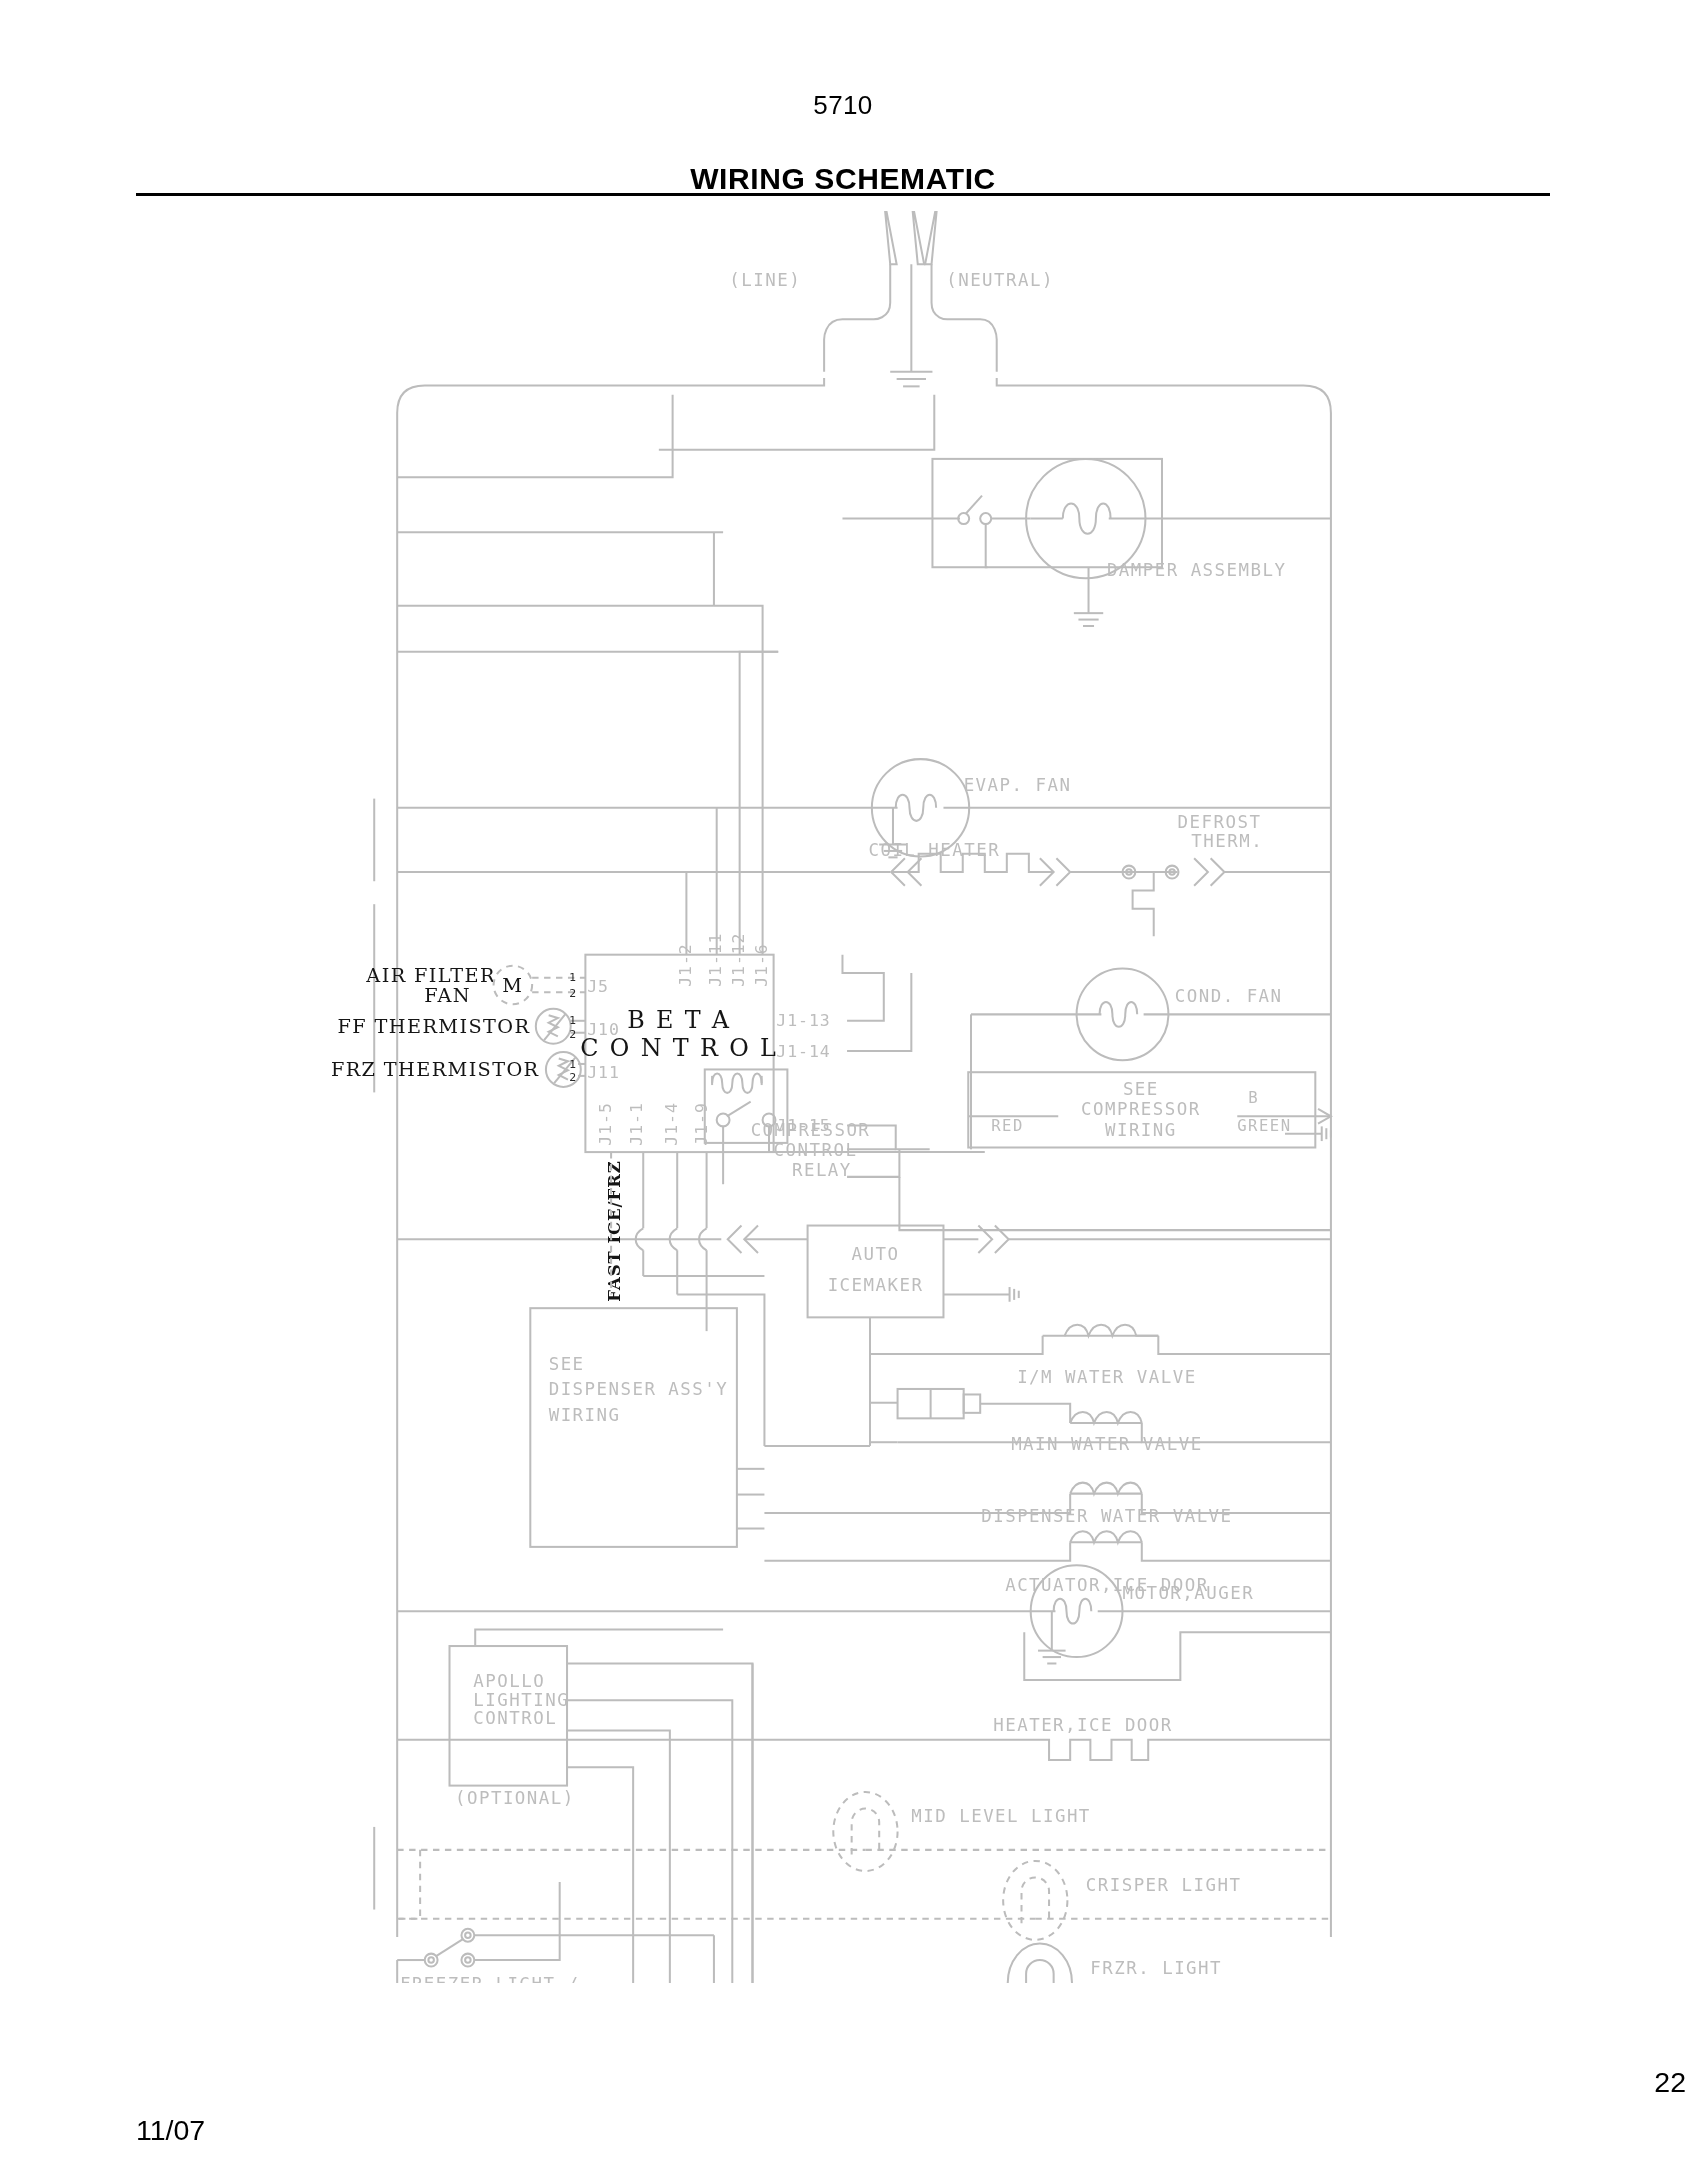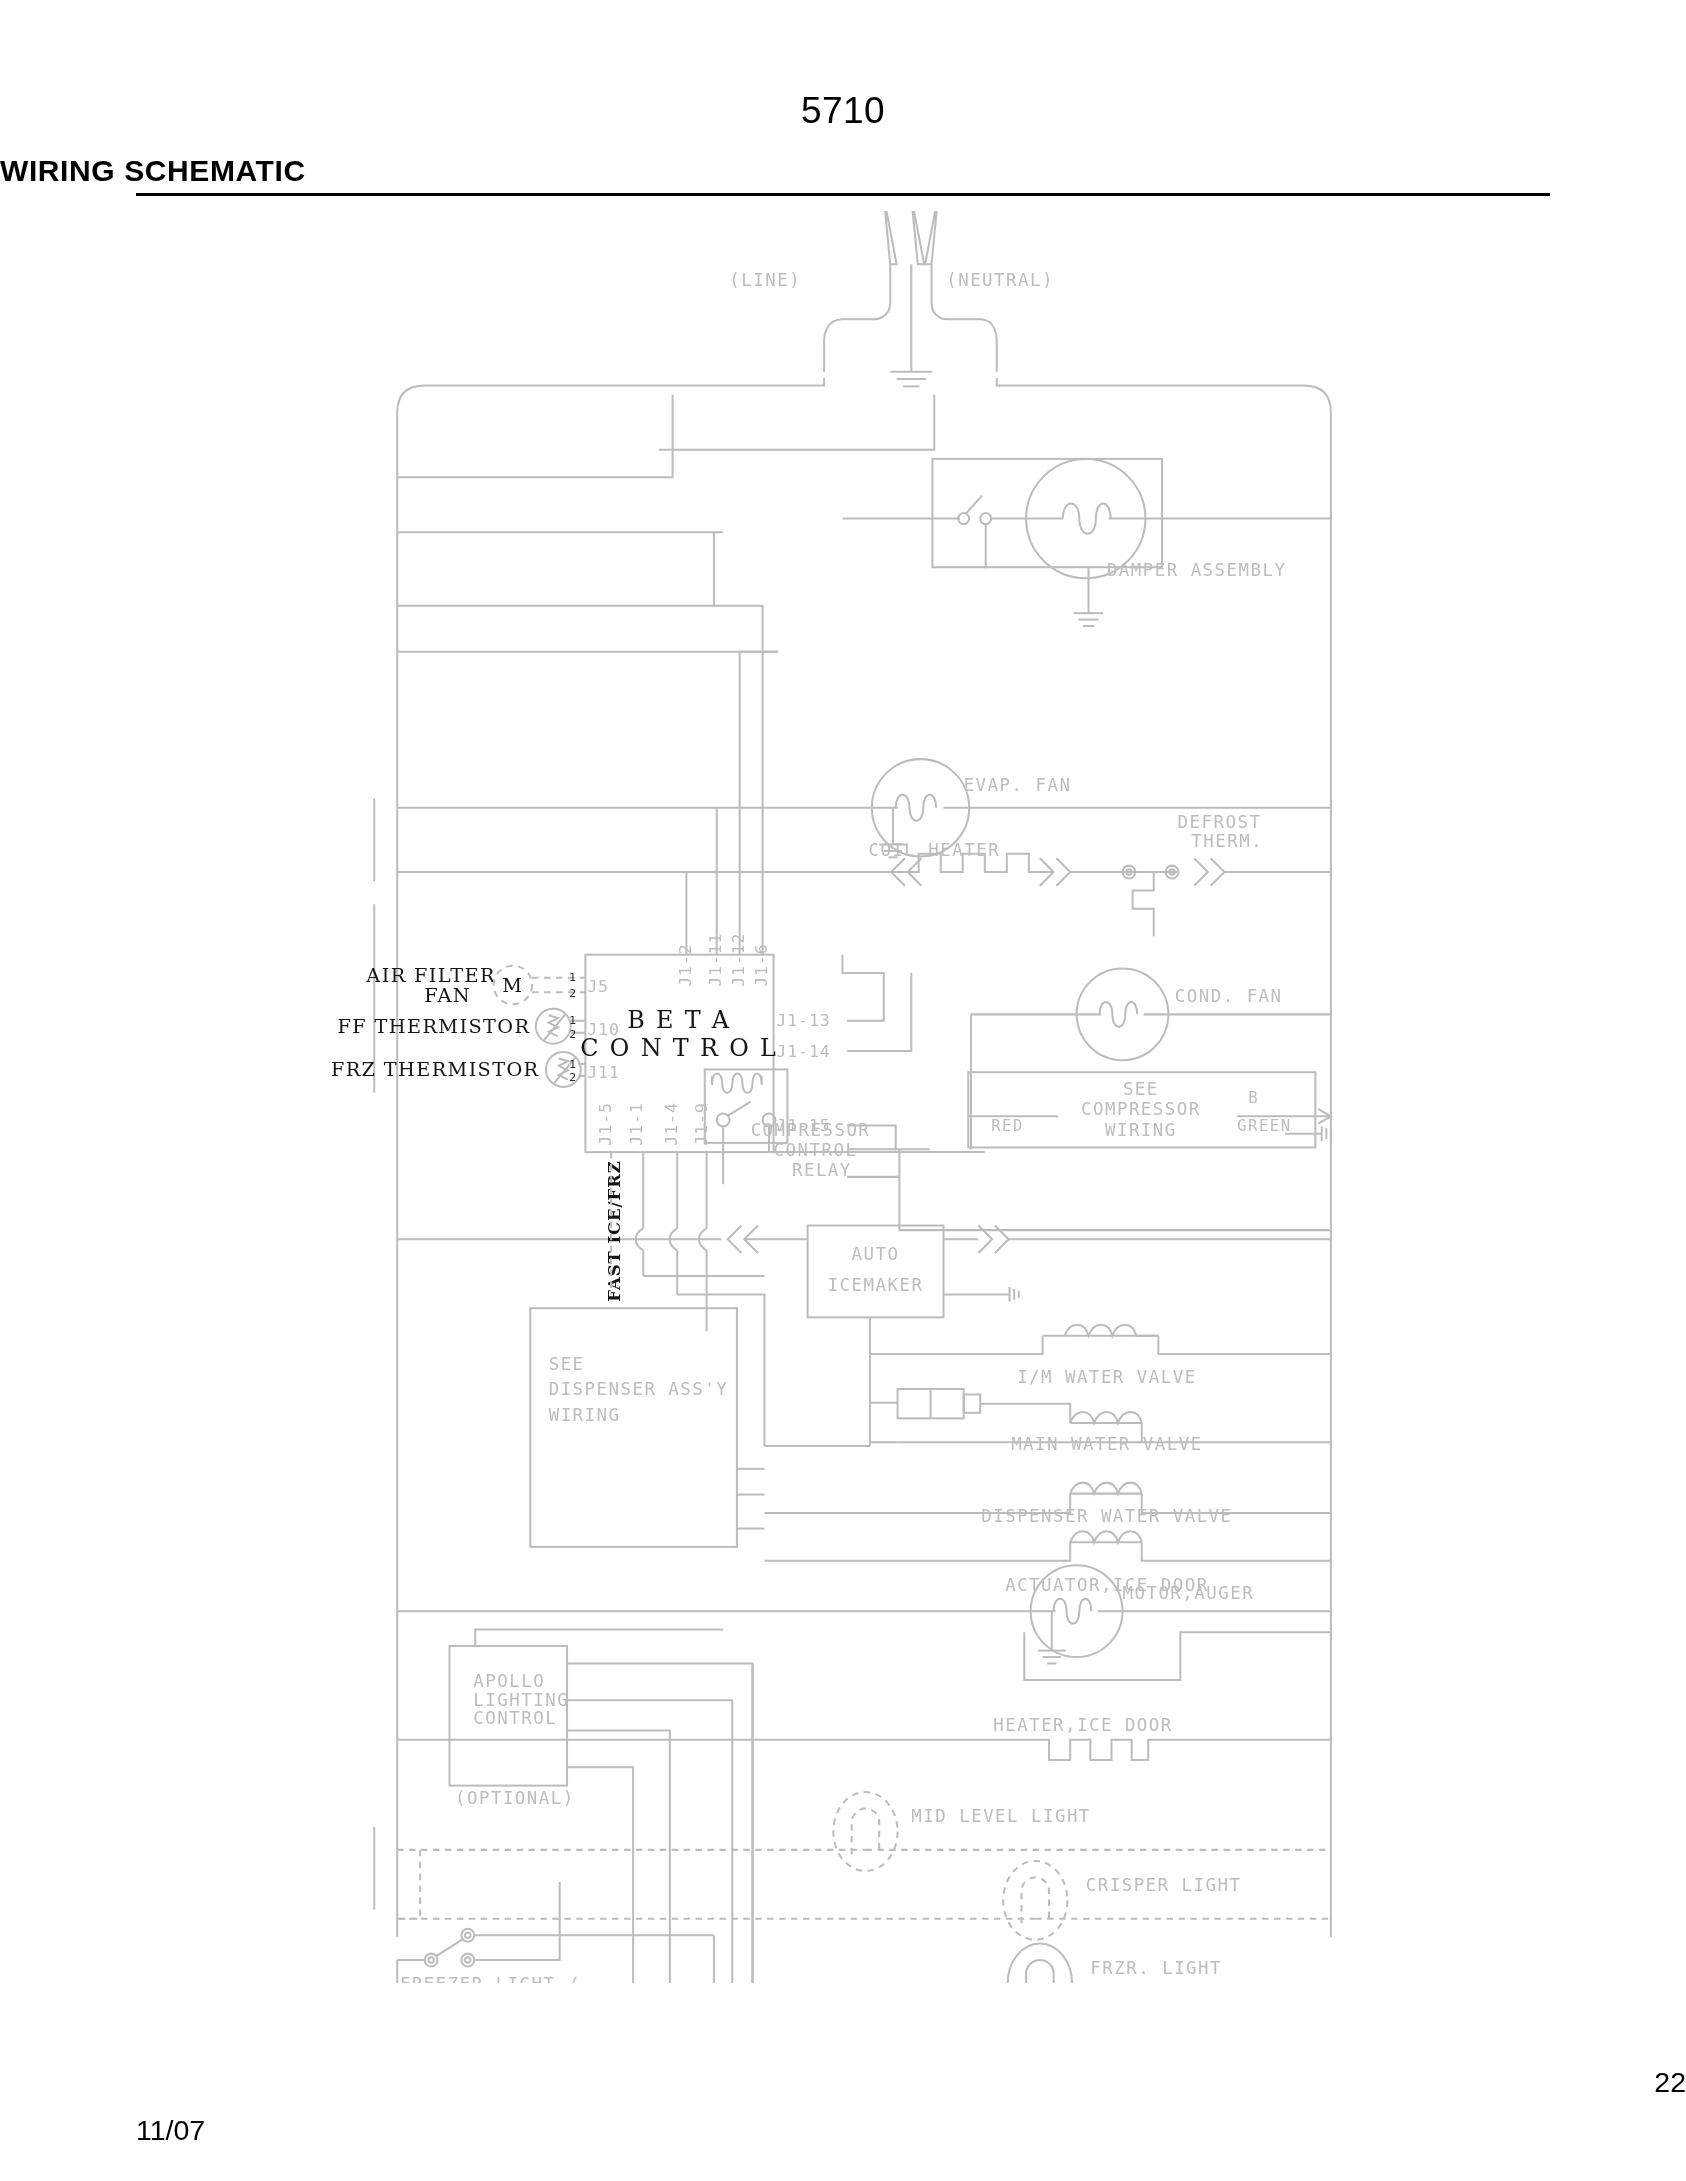--- a/index.html
+++ b/index.html
@@ -10,24 +10,24 @@
     color:#000;
     position:relative;
     overflow:hidden;
   }
   .page{position:absolute;inset:0;background:#fff;}
 
   
   .hdr-model{
     position:absolute;left:0;top:90px;width:1686px;text-align:center;
     font-family:"Liberation Sans", sans-serif;
-    font-size:37px;letter-spacing:0.4px;color:#000;
+    font-size:26px;letter-spacing:0.4px;color:#000;
   }
   .hdr-title{
-    position:absolute;left:0;top:154px;width:1686px;text-align:left;
+    position:absolute;left:0;top:162px;width:1686px;text-align:center;
     font-family:"Liberation Sans", sans-serif;
     font-weight:bold;font-size:30px;letter-spacing:0.6px;color:#000;
   }
   .hdr-rule{
     position:absolute;left:136px;top:193px;width:1414px;height:2.8px;background:#000;
   }
 
   
   .ftr-date{
     position:absolute;left:136px;top:2066px;

